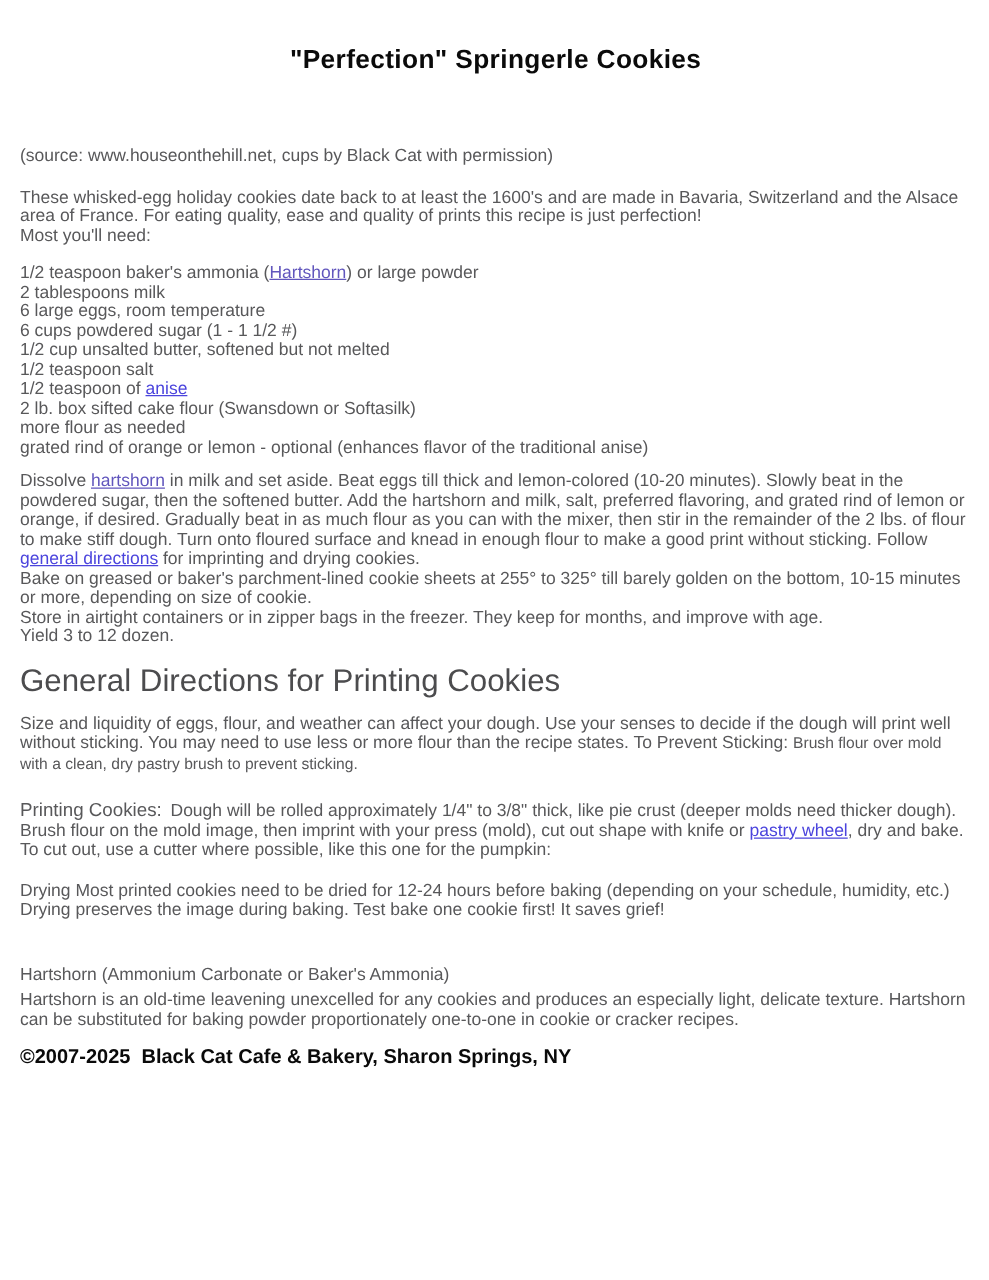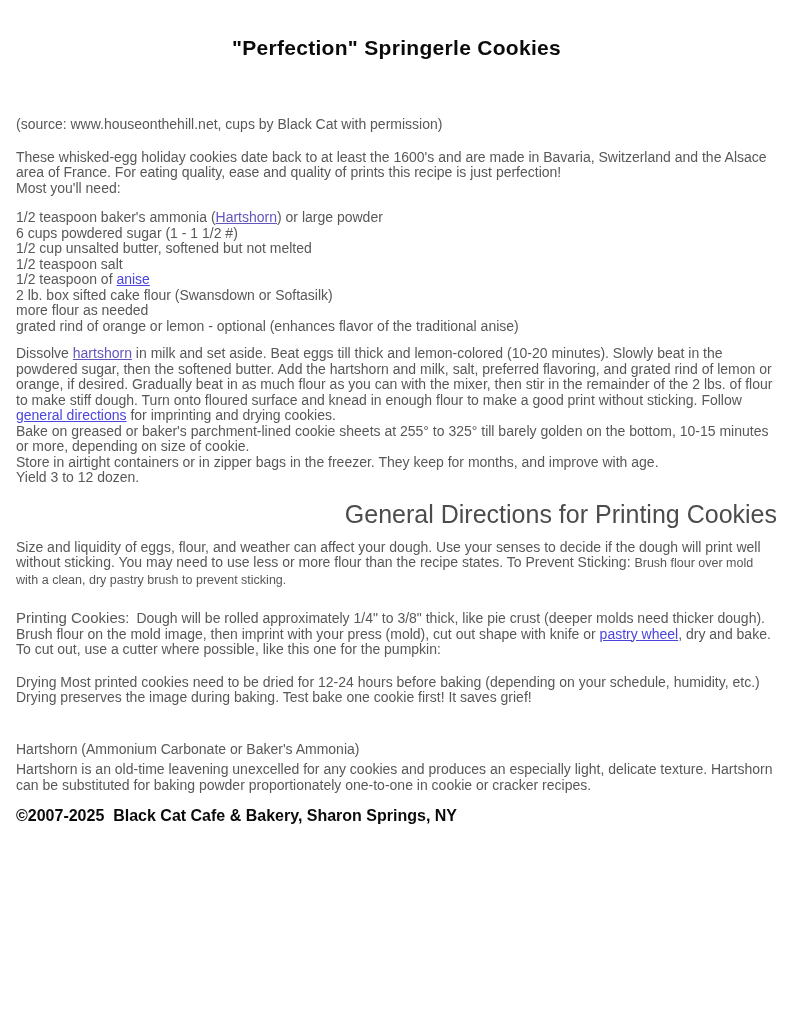--- a/index.html
+++ b/index.html
@@ -15,21 +15,21 @@
     color:var(--title-text,#0a0a0a);line-height:24px;
   }
   .para{font-size:14px;line-height:15.5px;margin:0;}
   .source{margin-top:57px;}
   .intro{margin-top:17px;}
   .ingredients{margin-top:14px;}
   .ingredient-line{font-size:14px;line-height:15.5px;}
   .directions{margin-top:12px;}
   .gd-heading{
     margin:14px 0 0 0;font-size:25px;font-weight:400;
-    line-height:28px;color:var(--heading-text,#4c4c4e);text-align:right;
+    line-height:28px;color:var(--heading-text,#4c4c4e);
   }
   .sticking{margin-top:12px;}
   .small{font-size:12.5px;}
   .printing{margin-top:22px;}
   .lead{font-size:15px;margin-right:7px;}
   .drying{margin-top:17px;}
   .hartshorn-heading{margin-top:36px;}
   .hartshorn-body{margin-top:5px;}
   .footer{
     margin-top:13px;font-size:16px;font-weight:bold;
@@ -44,20 +44,22 @@
 <div class="page">
 
   <div class="title">"Perfection" Springerle Cookies</div>
 
   <div class="para source">(source: www.houseonthehill.net, cups by Black Cat with permission)</div>
 
   <div class="para intro"><span>These whisked-egg holiday cookies date back to at least the 1600's and are made in Bavaria, Switzerland and the Alsace area of France. For eating quality, ease and quality of prints this recipe is just perfection!</span><br><span>Most you'll need:</span></div>
 
   <div class="ingredients">
       <div class="ingredient-line"><span>1/2 teaspoon baker's ammonia (</span><a href="#" class="link visited">Hartshorn</a><span>) or large powder</span></div>
+      <div class="ingredient-line"><span>2 tablespoons milk</span></div>
+      <div class="ingredient-line"><span>6 large eggs, room temperature</span></div>
       <div class="ingredient-line"><span>6 cups powdered sugar (1 - 1 1/2 #)</span></div>
       <div class="ingredient-line"><span>1/2 cup unsalted butter, softened but not melted</span></div>
       <div class="ingredient-line"><span>1/2 teaspoon salt</span></div>
       <div class="ingredient-line"><span>1/2 teaspoon of </span><a href="#" class="link">anise</a></div>
       <div class="ingredient-line"><span>2 lb. box sifted cake flour (Swansdown or Softasilk)</span></div>
       <div class="ingredient-line"><span>more flour as needed</span></div>
       <div class="ingredient-line"><span>grated rind of orange or lemon - optional (enhances flavor of the traditional anise)</span></div>
     </div>
 
   <div class="para directions"><span>Dissolve </span><a href="#" class="link visited">hartshorn</a><span> in milk and set aside. Beat eggs till thick and lemon-colored (10-20 minutes). Slowly beat in the powdered sugar, then the softened butter. Add the hartshorn and milk, salt, preferred flavoring, and grated rind of lemon or orange, if desired. Gradually beat in as much flour as you can with the mixer, then stir in the remainder of the 2 lbs. of flour to make stiff dough. Turn onto floured surface and knead in enough flour to make a good print without sticking. Follow </span><a href="#" class="link">general directions</a><span> for imprinting and drying cookies.</span><br><span>Bake on greased or baker's parchment-lined cookie sheets at 255° to 325° till barely golden on the bottom, 10-15 minutes or more, depending on size of cookie.</span><br><span>Store in airtight containers or in zipper bags in the freezer. They keep for months, and improve with age.</span><br><span>Yield 3 to 12 dozen.</span></div>

